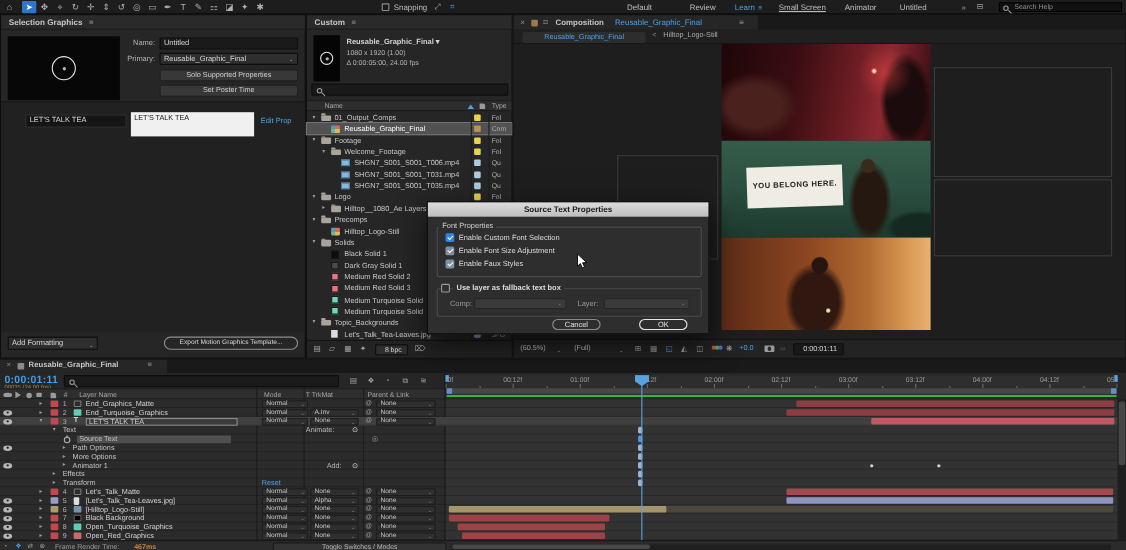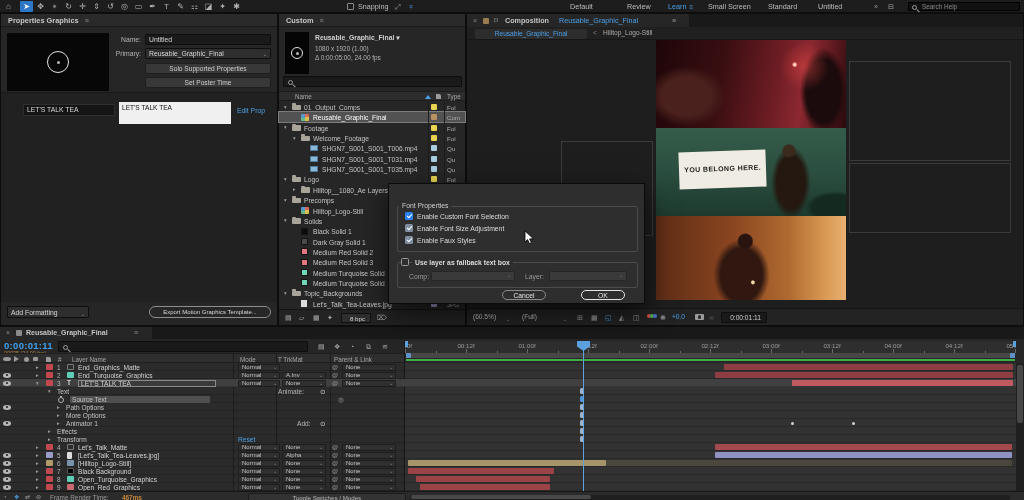--- a/index.html
+++ b/index.html
@@ -125,34 +125,34 @@
         <span class="tool" style="left: 230px;">✱</span>
       </div>
     <span class="snapbox" style="left:347px;top:3px;"></span>
     <span class="ws" style="left:358px;">Snapping</span>
     <span class="gly" style="left:395px;top:2px;">⤢</span>
     <span class="gly" style="left:409px;top:2px;color:#4ba0e8;">⌗</span>
     <div id="workspaces">
         <span class="ws" style="left: 570px;">Default</span>
         <span class="ws" style="left: 627px;">Review</span>
         <span class="ws active" style="left: 668px;">Learn<span class="wsmenu">≡</span></span>
-        <span class="ws" style="left: 708px;">Small Screen</span>
-        <span class="ws" style="left: 768px;">Standard</span>
+        <span class="ws" style="left: 708px; text-decoration: underline;">Small Screen</span>
+        <span class="ws" style="left: 768px;">Animator</span>
         <span class="ws" style="left: 818px;">Untitled</span>
       </div>
     <span class="ws" style="left:874px;color:#9a9a9a;">»</span>
     <span class="gly" style="left:888px;top:2px;">⊟</span>
     <div id="help-search">
       <span class="mag" style="left:3px;top:1.5px;"></span>
       <span>Search Help</span>
     </div>
   </div>
 
   <div class="panel" id="eg-panel" style="left:0;top:13px;width:278px;height:313px;">
-    <div class="phead"><span>Properties Graphics</span><span class="menu-ico">≡</span></div>
+    <div class="phead"><span>Selection Graphics</span><span class="menu-ico">≡</span></div>
     <div class="abs" style="left:6px;top:19px;width:102px;height:58px;background:#070707;">
       <div class="logo-ring" style="left:40px;top:18px;width:22px;height:22px;"></div>
     </div>
     <span class="lbl" style="left:92px;top:22px;width:48px;text-align:right;">Name:</span>
     <div class="fld" style="left:144px;top:20px;width:126px;height:11px;"><span>Untitled</span></div>
     <span class="lbl" style="left:86px;top:36px;width:54px;text-align:right;">Primary:</span>
     <div class="fld" style="left:144px;top:34px;width:126px;height:11px;background:#2e2e2e;"><span>Reusable_Graphic_Final</span><span class="ddv">⌄</span></div>
     <div class="btn" style="left:144px;top:49px;width:126px;height:11px;line-height:10px;">Solo Supported Properties</div>
     <div class="btn" style="left:144px;top:63px;width:126px;height:11px;line-height:10px;">Set Poster Time</div>
     <div class="abs" style="left:0;top:78px;right:0;height:210px;background:#212121;border-top:1px solid #191919;">
@@ -374,20 +374,21 @@
         </div>
       <span class="gly" style="left:193px;top:4px;">❋</span>
       <span class="abs" style="left:205px;top:4px;color:#4ba0e8;">+0.0</span>
       <div class="camic" style="left:228px;top:5px;"></div>
       <span class="gly" style="left:242px;top:4px;color:#5a5a5a;">∞</span>
       <div class="fld" style="left:254px;top:3px;width:46px;height:11px;background:#191919;text-align:center;line-height:10px;font-size:6.6px;color:#d2d2d2;">0:00:01:11</div>
     </div>
   </div>
 
   <div id="dialog">
+    <div id="dlg-title">Source Text Properties</div>
     <span class="fslabel" style="left:10px;top:18px;">Font Properties</span>
     <div class="fieldset" style="left:8px;top:22px;width:241px;height:46px;"></div>
     <span class="cb on" style="left:16px;top:28px;"></span>
     <span class="cblbl" style="left:28px;top:27.5px;">Enable Custom Font Selection</span>
     <span class="cb on2" style="left:16px;top:40px;"></span>
     <span class="cblbl" style="left:28px;top:39.5px;">Enable Font Size Adjustment</span>
     <span class="cb on2" style="left:16px;top:52px;"></span>
     <span class="cblbl" style="left:28px;top:51.5px;">Enable Faux Styles</span>
     <div class="fieldset" style="left:8px;top:78px;width:241px;height:26px;"></div>
     <span class="cb off" style="left:12px;top:74px;background:#2e2e2e;"></span>

